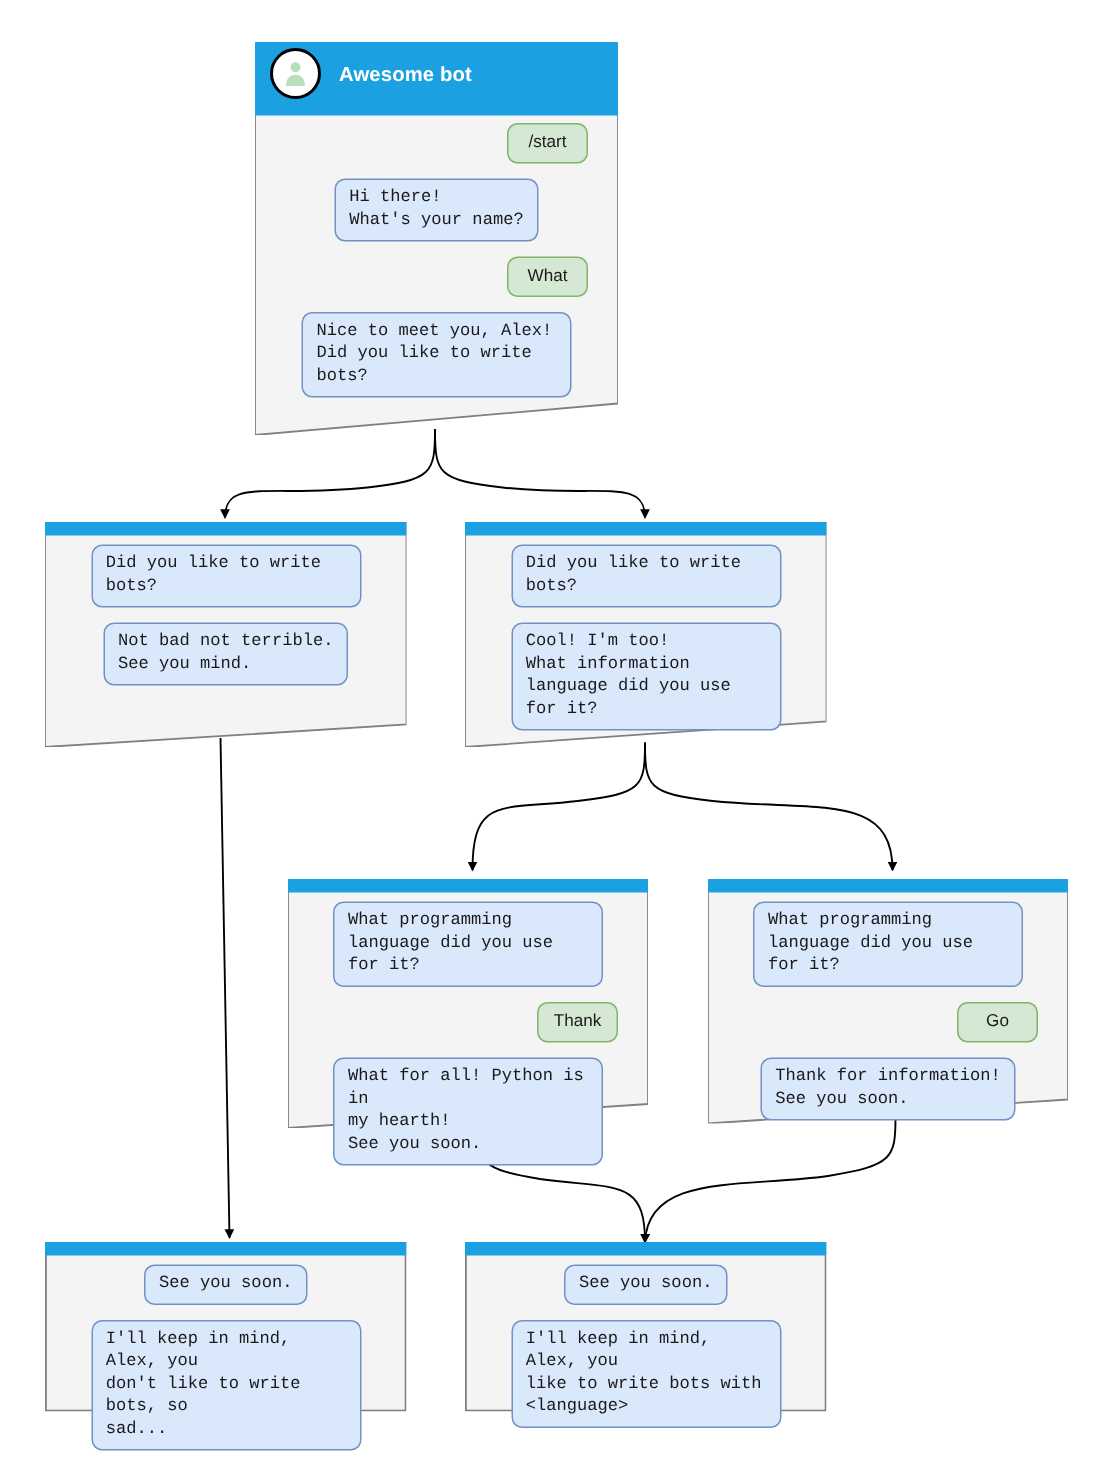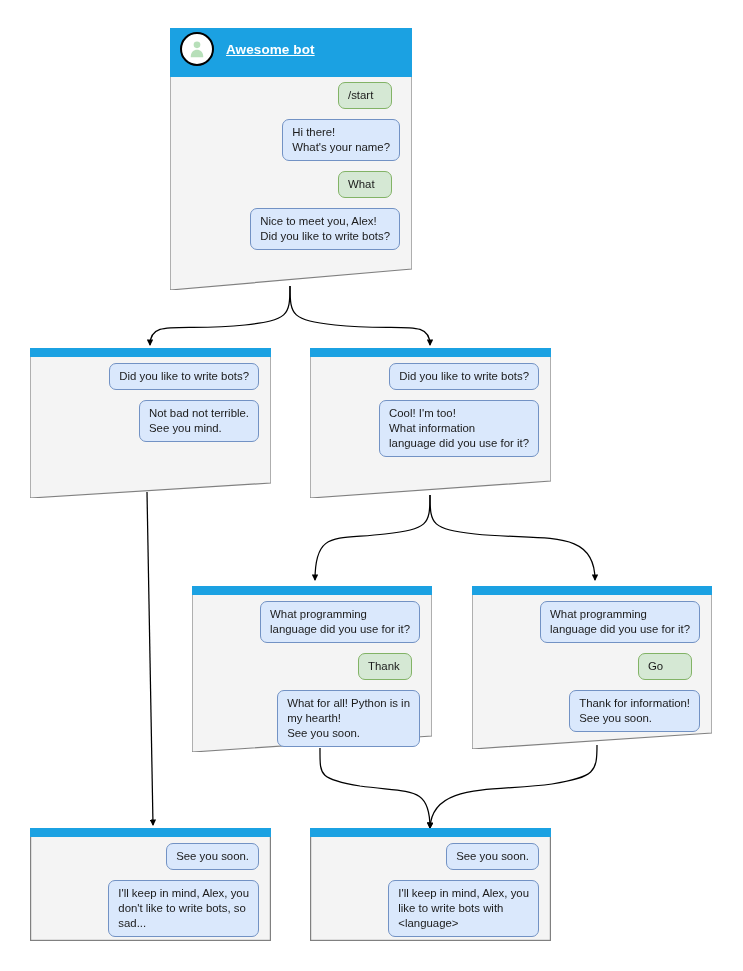--- a/index.html
+++ b/index.html
@@ -53,21 +53,20 @@
     align-items: center;
     padding-left: 10px;
     box-sizing: border-box;
   }
   .hdr-title {
     color: #ffffff;
     font-size: 13.5px;
     font-weight: bold;
     margin-left: 12px;
     letter-spacing: .1px;
-    text-decoration: underline;
   }
   .avatar {
     width: 34px;
     height: 34px;
     border-radius: 50%;
     background: #ffffff;
     border: 2.4px solid #000000;
     box-sizing: border-box;
     display: flex;
     align-items: center;
@@ -76,40 +75,40 @@
   }
   .chat-area {
     position: relative;
     padding: 10px 12px 6px 12px;
     box-sizing: border-box;
   }
   .row {
     display: flex;
     margin-bottom: 10px;
   }
-  .row.left  { justify-content: flex-end; }
+  .row.left  { justify-content: center; font-family: Liberation Mono, monospace; }
   .row.right { justify-content: flex-end; }
   .bubble {
     font-size: 11.4px;
     line-height: 15px;
     color: #1a1a1a;
     padding: 5px 9px;
     border-radius: 7px;
     box-sizing: border-box;
     white-space: pre-line;
     max-width: 180px;
   }
   .bubble.bot {
     background: #dae8fc;
     border: 1px solid #7292c4;
   }
   .bubble.user {
     background: #d5e8d4;
     border: 1px solid #82b366;
-    text-align: left;
+    text-align: center;
     min-width: 54px;
   }
   .row.right .bubble.user { margin-right: 8px; }
 </style>
 </head>
 <body>
 
 <div id="canvas">
 
   <svg id="edges" viewBox="0 0 743 971">

